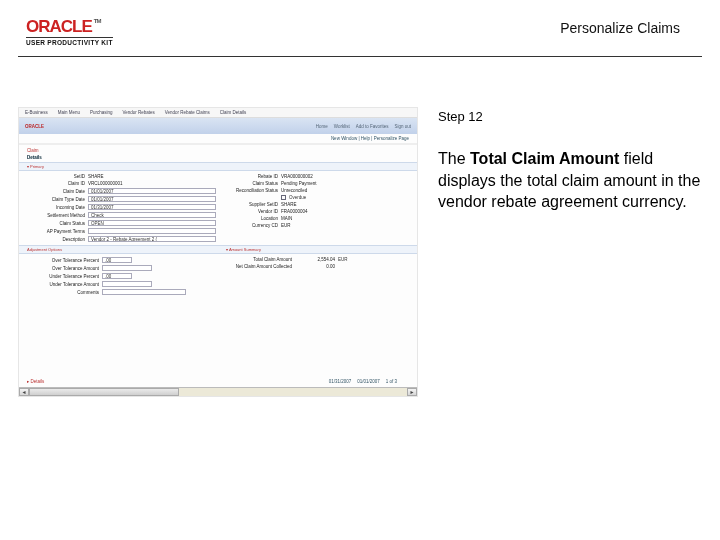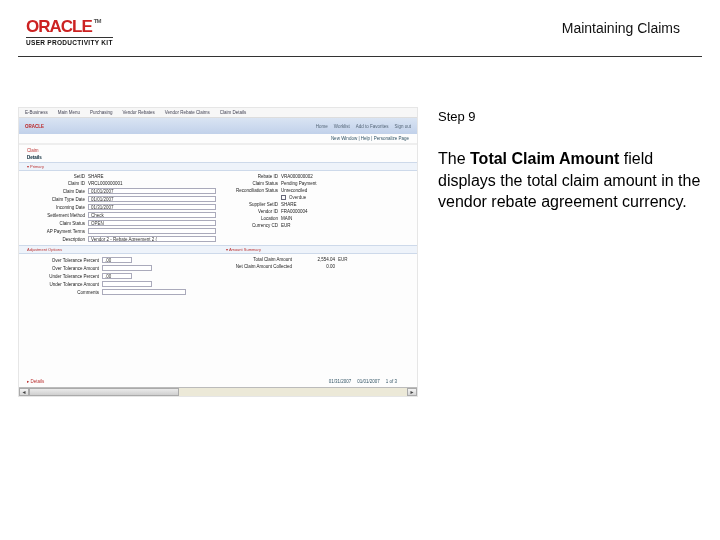--- a/index.html
+++ b/index.html
@@ -196,21 +196,21 @@
 <body>
 
 <div class="header">
   <div class="logo-block">
     <div class="oracle-logo">
       <span>ORACLE</span>
       <span class="logo-tm">TM</span>
     </div>
     <div class="logo-sub">USER PRODUCTIVITY KIT</div>
   </div>
-  <div class="topic-title">Maintaining Claims</div>
+  <div class="topic-title">Personalize Claims</div>
 </div>
 <hr class="divider">
 
 <div class="content">
   <div class="thumb-wrap">
     <div class="thumb">
       <div class="tabbar">
         <span>E-Business</span>
         <span>Main Menu</span>
         <span>Purchasing</span>
@@ -359,18 +359,18 @@
         <div class="btn">◄</div>
         <div class="track">
             <div class="thumbdrag"></div>
           </div>
         <div class="btn">►</div>
       </div>
     </div>
   </div>
 
   <div class="right-pane">
-    <div class="step-label">Step 9</div>
+    <div class="step-label">Step 12</div>
     <div class="desc">
       <span>The </span><b>Total Claim Amount</b><span> field displays the total claim amount in the vendor rebate agreement currency.</span>
     </div>
   </div>
 </div>
 
 </body></html>

